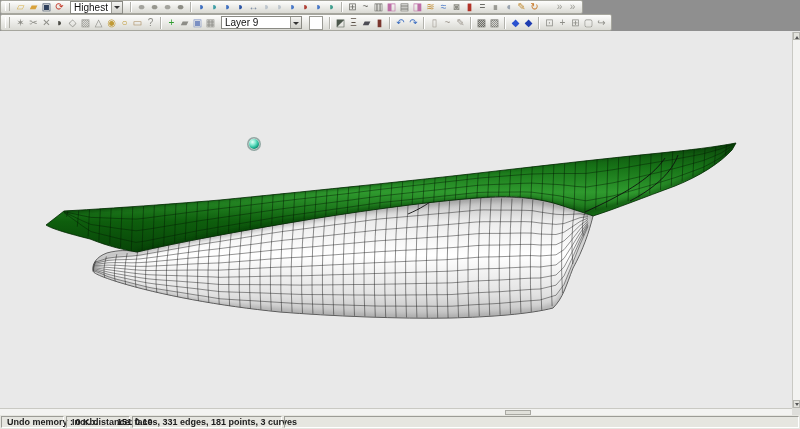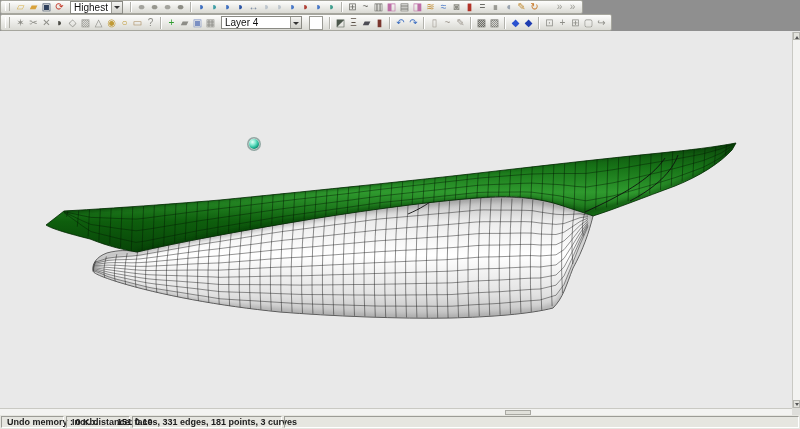--- a/index.html
+++ b/index.html
@@ -118,21 +118,21 @@
           <span class="icon" style="color: rgb(192, 154, 54);">◉</span>
           <span class="icon" style="color: rgb(192, 154, 54);">○</span>
           <span class="icon" style="color: rgb(168, 136, 90);">▭</span>
           <span class="icon" style="color: rgb(141, 141, 135);">?</span>
           <div class="sep"></div>
           <span class="icon" style="color: rgb(47, 158, 47);">+</span>
           <span class="icon" style="color: rgb(141, 141, 135);">▰</span>
           <span class="icon" style="color: rgb(122, 143, 194);">▣</span>
           <span class="icon" style="color: rgb(141, 141, 135);">▦</span>
           <div class="dd" style="width: 76px;">
-            <span class="lbl">Layer 4</span>
+            <span class="lbl">Layer 9</span>
             <span class="btn">
               <span class="arr"></span>
             </span>
           </div>
           <div class="blankbtn"></div>
           <div class="sep"></div>
           <span class="icon" style="color: rgb(76, 88, 76);">◩</span>
           <span class="icon" style="color: rgb(90, 80, 70);">Ξ</span>
           <span class="icon" style="color: rgb(76, 76, 84);">▰</span>
           <span class="icon" style="color: rgb(122, 54, 46);">▮</span>

